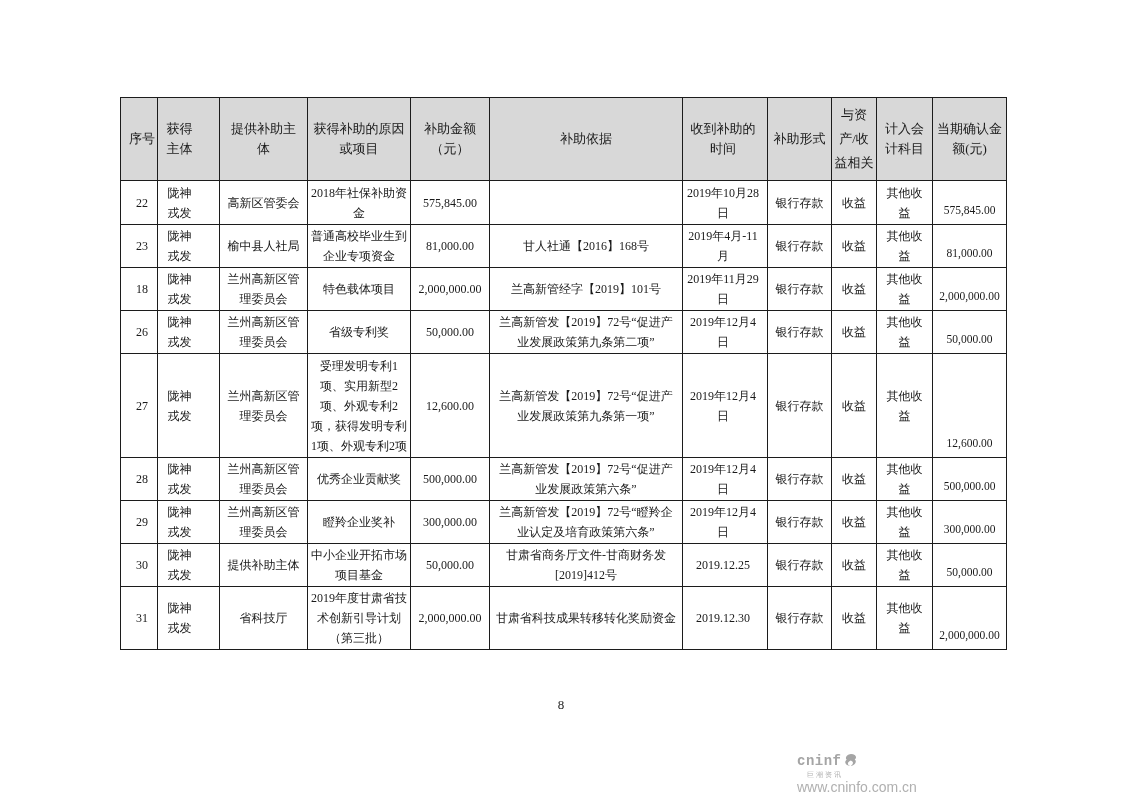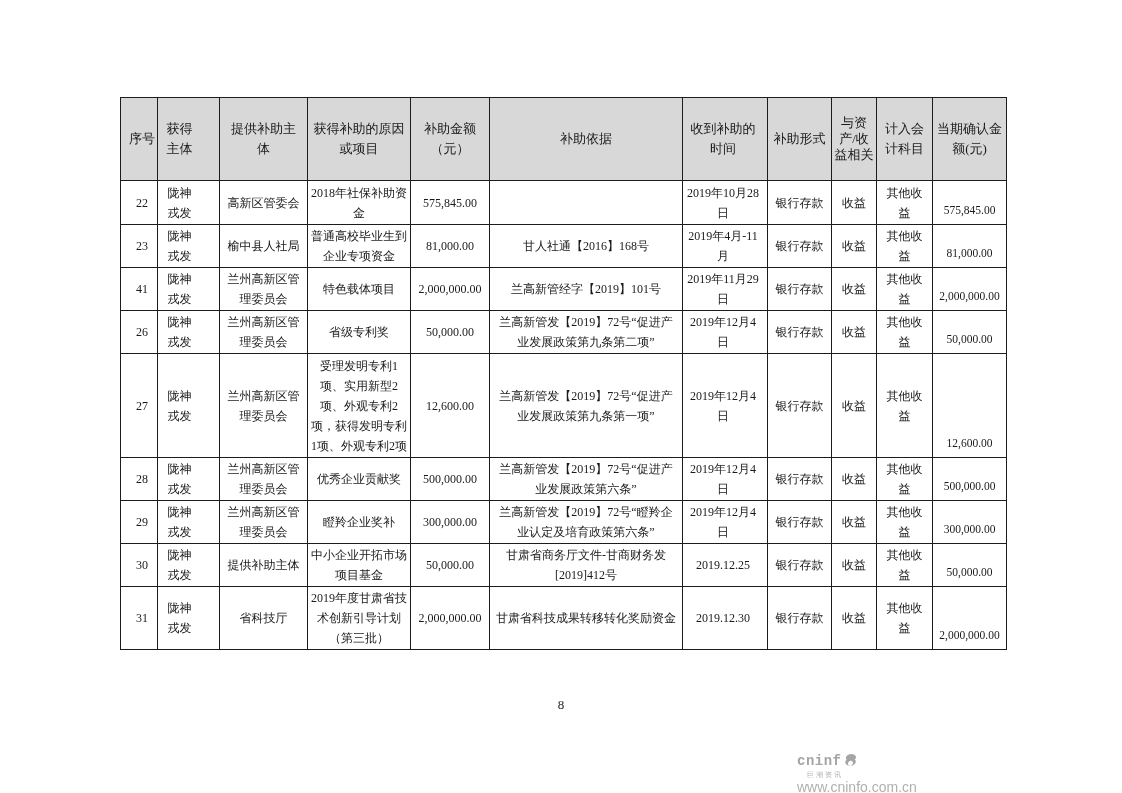--- a/index.html
+++ b/index.html
@@ -29,21 +29,21 @@
   
   .c0 { padding-left:8px; padding-right:2px; }
   .c1 { padding-left:5px; padding-right:23px;font-family:Liberation Serif, serif; }
   .c2 { padding-left:5px; padding-right:5px; }
   .c3 { padding-left:3px; padding-right:3px; }
   .c4 { padding-left:2px; padding-right:2px; }
   .c5 { padding-left:4px; padding-right:4px; }
   .c6 { padding-left:4px; padding-right:8px; }
   .c7 { padding-left:4px; padding-right:4px; }
   .c8 { padding-left:2px; padding-right:2px; }
-  thead th.c8 { line-height:16px;margin-top:38px; }
+  thead th.c8 { line-height:24px;margin-top:38px; }
   .c9 { padding-left:5px; padding-right:5px; }
   .c10 { padding-left:1px; padding-right:1px; }
   tbody td.c10 {
     vertical-align:bottom;
     white-space:nowrap;
     padding-bottom:4px;
     font-size:11.5px;
   }
 
   .page-number {
@@ -116,21 +116,21 @@
           <td class="c3">普通高校毕业生到企业专项资金</td>
           <td class="c4">81,000.00</td>
           <td class="c5">甘人社通【2016】168号</td>
           <td class="c6">2019年4月-11月</td>
           <td class="c7">银行存款</td>
           <td class="c8">收益</td>
           <td class="c9">其他收益</td>
           <td class="c10">81,000.00</td>
         </tr>
         <tr style="height: 43px;">
-          <td class="c0">41</td>
+          <td class="c0">18</td>
           <td class="c1">陇神戎发</td>
           <td class="c2">兰州高新区管理委员会</td>
           <td class="c3">特色载体项目</td>
           <td class="c4">2,000,000.00</td>
           <td class="c5">兰高新管经字【2019】101号</td>
           <td class="c6">2019年11月29日</td>
           <td class="c7">银行存款</td>
           <td class="c8">收益</td>
           <td class="c9">其他收益</td>
           <td class="c10">2,000,000.00</td>

